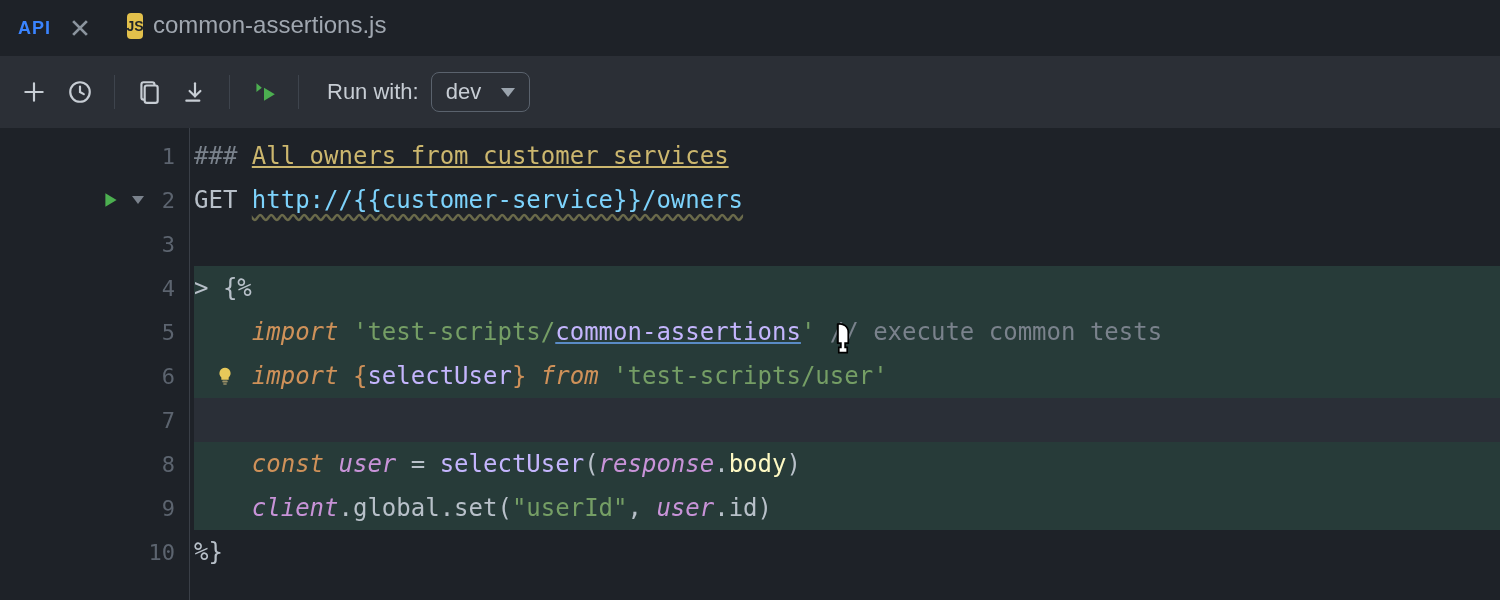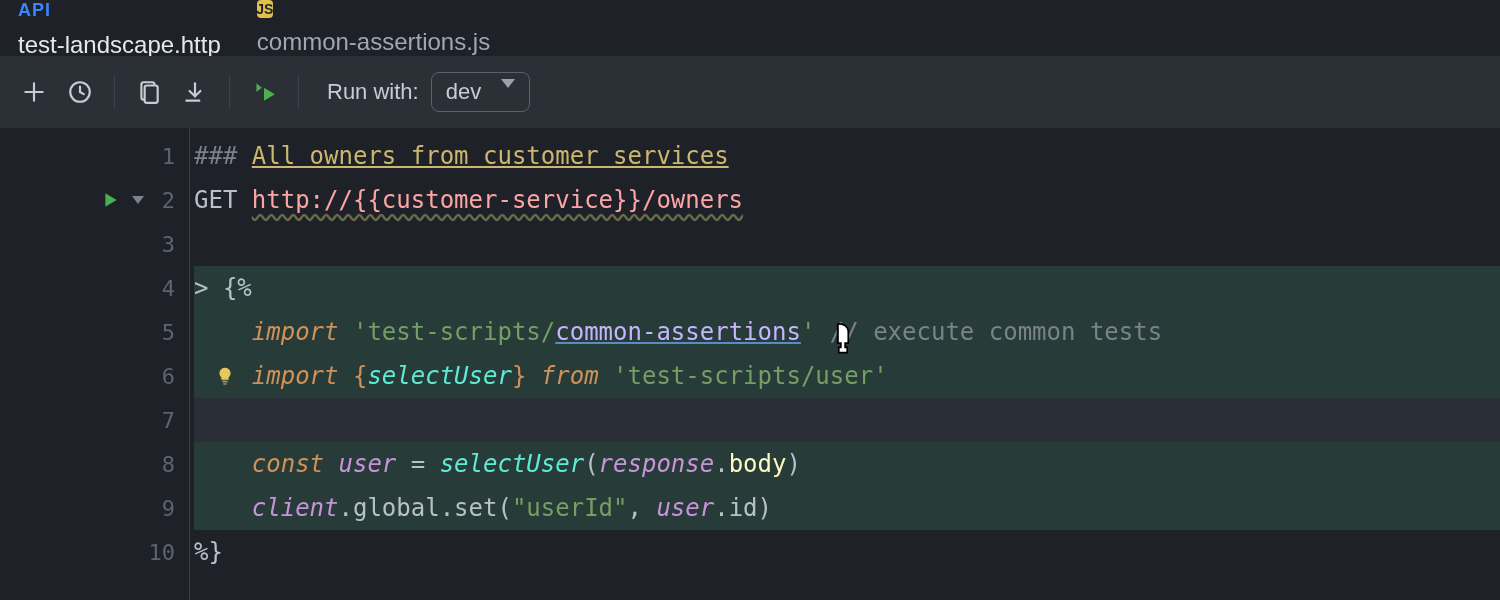--- a/index.html
+++ b/index.html
@@ -15,30 +15,29 @@
 
   
   .tab-bar {
     display: flex;
     align-items: stretch;
     height: 56px;
     background: #1e2228;
   }
   .tab {
     display: flex;
-    align-items: flex-start;
+    align-items: flex-end;
     gap: 10px;
-    padding: 0 18px;
+    padding: 17px 18px;
     cursor: pointer;
     position: relative;
     color: #a0a7b0;
     font-size: 24px;
     font-family: -apple-system, 'Segoe UI', sans-serif;
     font-weight: 400;
-    flex-direction: column;
   }
   .tab.active { color: #e6e8eb; }
   .tab.active::after {
     content: '';
     position: absolute;
     left: 0; right: 0; bottom: -4px;
     height: 4px;
     background: #3a84ff;
   }
   .tab .close {
@@ -79,21 +78,21 @@
   .tbtn {
     width: 40px; height: 40px;
     display:inline-flex; align-items:center; justify-content:center;
     color:#b8c0c9; border-radius:6px; cursor:pointer;
   }
   .tbtn svg { width: 26px; height: 26px; }
   .sep { width:1px; height:34px; background:#3e444d; margin:0 8px; }
   .run-icon svg { fill: #4caf50; }
   .run-with-label { color:#c7cdd4; font-size:22px; margin:0 6px 0 14px; }
   .env-select {
-    display:inline-flex; gap:20px;
+    display:inline-flex; align-items:center; gap:20px;
     border:1.5px solid #5a626d; border-radius:8px;
     padding:6px 14px; color:#c7cdd4; font-size:22px; cursor:pointer;
   }
   .chev-down { width:0;height:0;border-left:7px solid transparent;border-right:7px solid transparent;border-top:9px solid #9aa3ad; }
 
   
   .editor {
     display: flex;
     height: calc(100% - 128px);
   }
@@ -127,46 +126,45 @@
     align-items:center;
     white-space: pre;
     padding-left: 0;
   }
   .hl-block { background:#273b39; }
   .current-line { background:#2a2f37; }
 
   .tok-comment { color:#7a828c; }
   .tok-key     { color:#cf9159; font-style:italic; }
   .tok-string  { color:#759e65; }
-  .tok-fn      { color:#5eead4;font-style:italic; }
+  .tok-fn      { color:#c4b5fd; }
   .tok-var     { color:#c893d8; font-style:italic; }
   .tok-prop    { color:#fef9c3; }
   .tok-method  { color:#b8c0c9; }
   .tok-title   { color:#ccb76e;text-decoration:underline; }
   .tok-link    { color:#c4b5fd; text-decoration: underline; text-decoration-color:#5a8bc6; cursor:pointer; }
-  .tok-url     { color:#fca5a5; text-decoration: underline wavy #6a6a4a; text-underline-offset:6px;}
+  .tok-url     { color:#7dd3fc; text-decoration: underline wavy #6a6a4a; text-underline-offset:6px;}
   .tok-delim   { color:#b8c0c9; }
   .tok-brace   { color:#cf9159; }
 
   
   .pointer {
     position:absolute;
     left: 636px;
     top: 194px;
     pointer-events:none;
   }
   .pointer svg { width:34px; height:38px; }
 </style>
 </head>
 <body>
 
 <div class="tab-bar">
   <div class="tab active">
     <span class="api-icon">API</span>
-    <span>test-landscape.http</span>
     <span class="close">
       <svg viewBox="0 0 16 16">
           <path d="M3 3 L13 13 M13 3 L3 13" stroke="#8b949e" stroke-width="2" fill="none"></path>
         </svg>
     </span>
   </div>
   <div class="tab">
     <span class="js-icon">JS</span>
     <span>common-assertions.js</span>
   </div>

